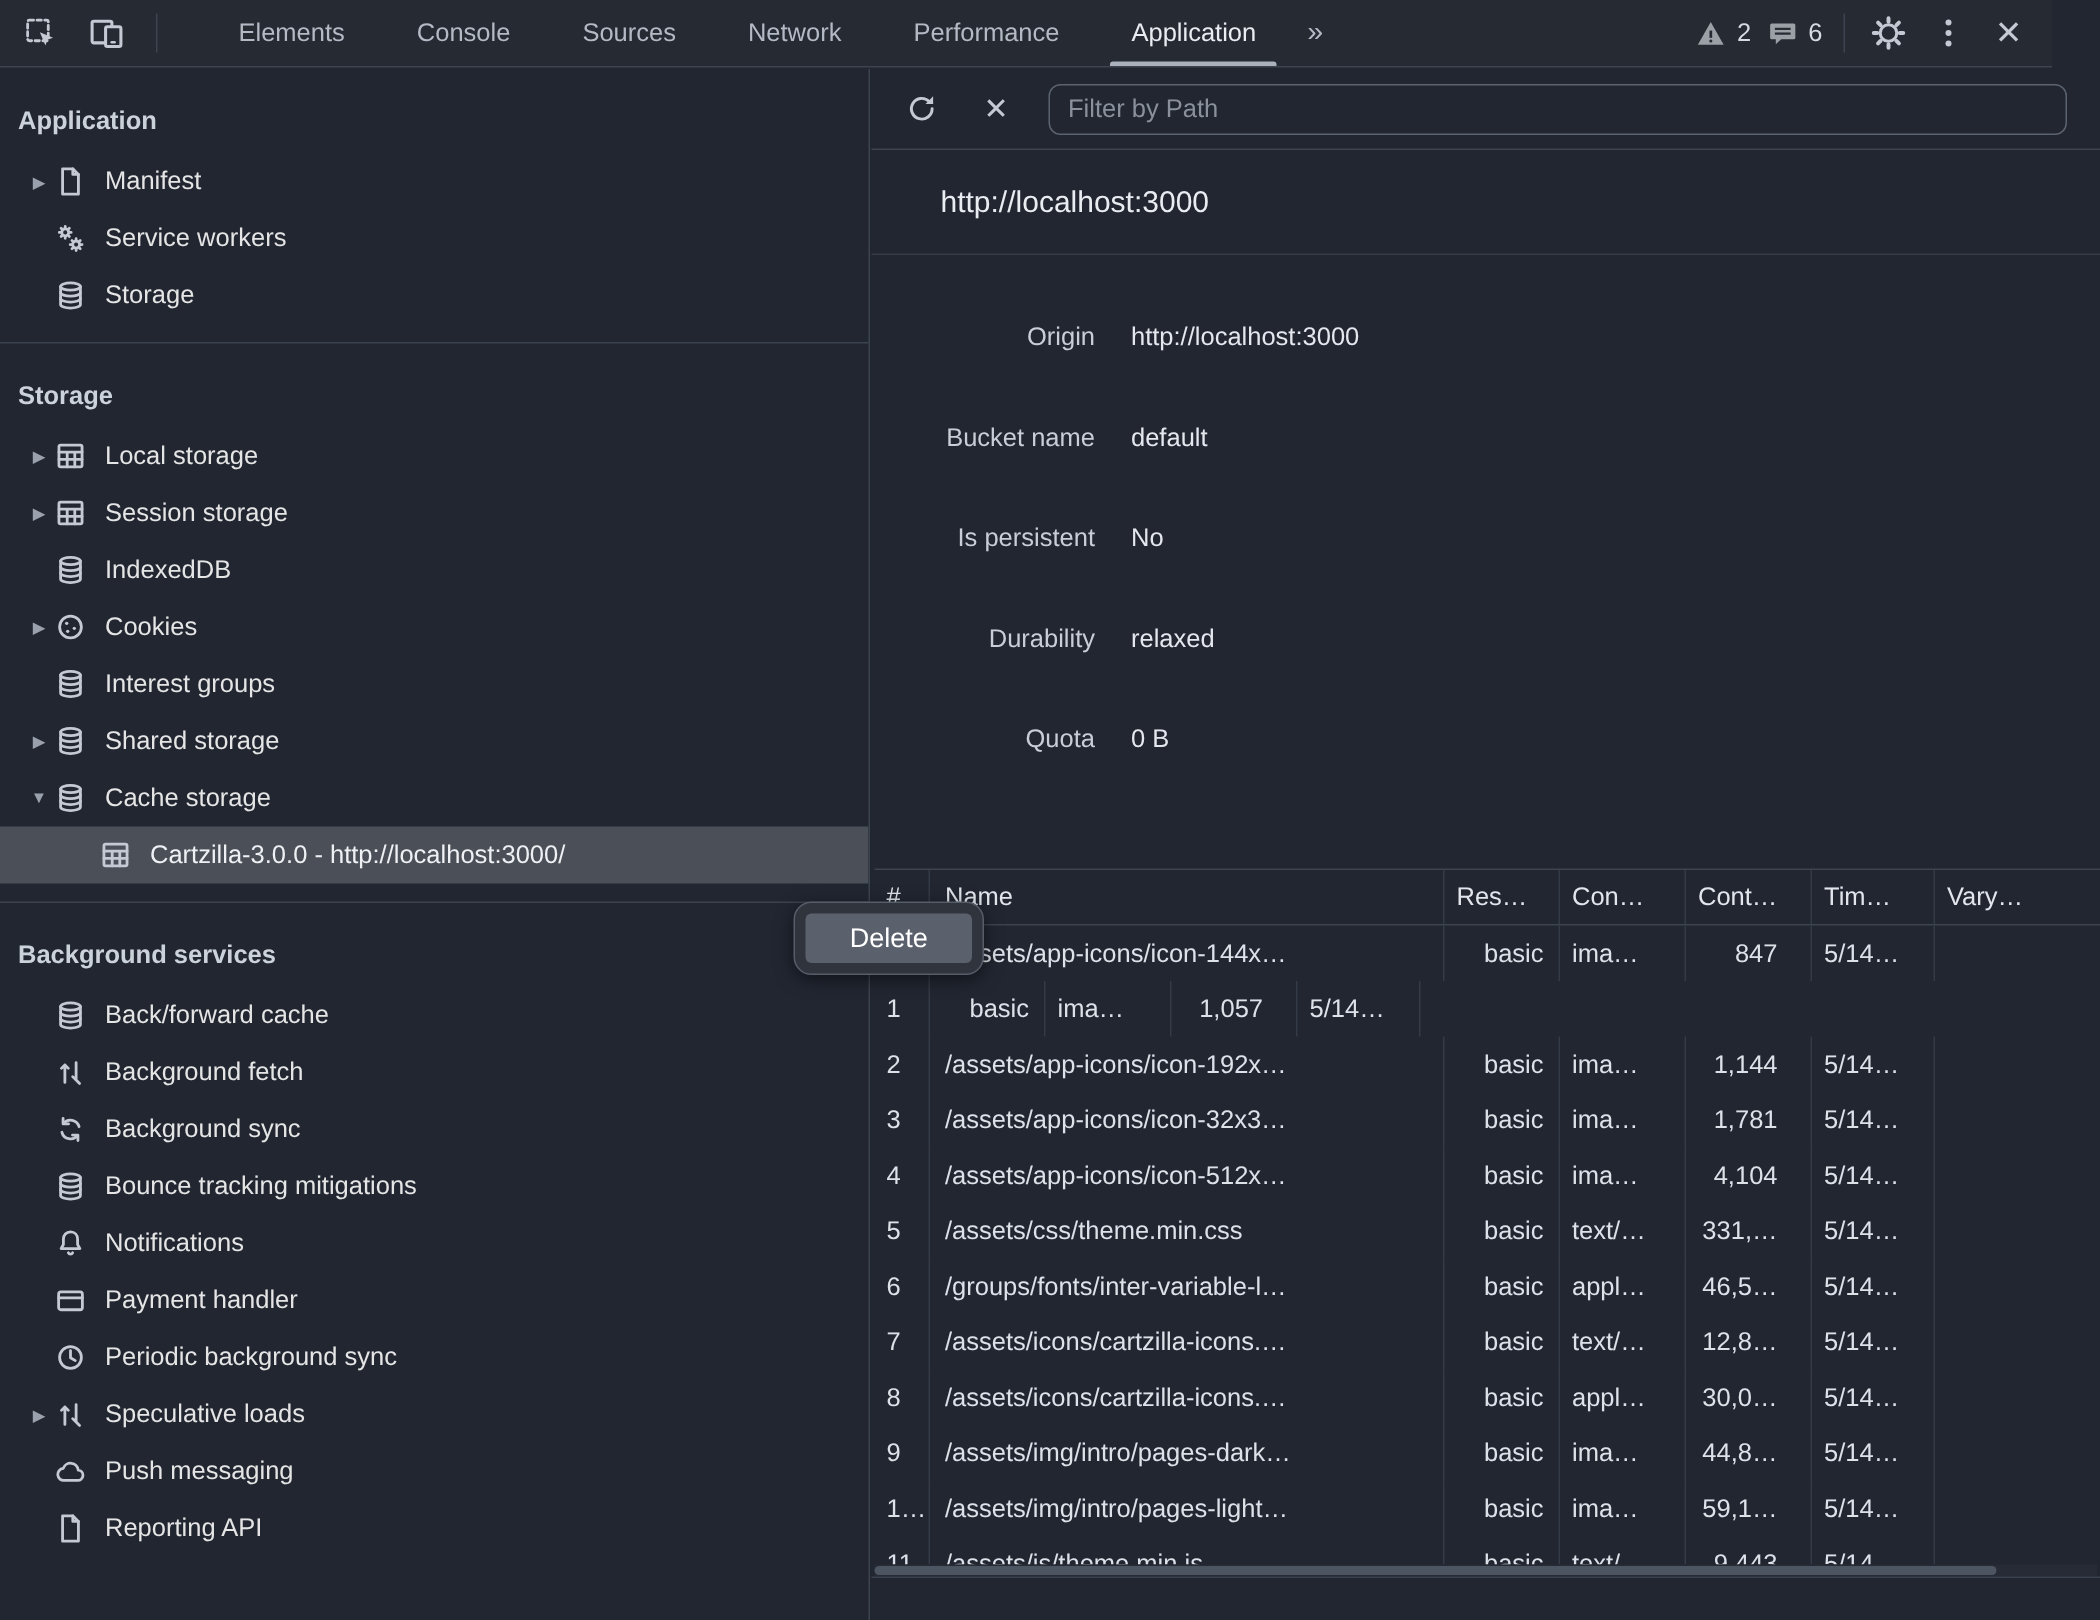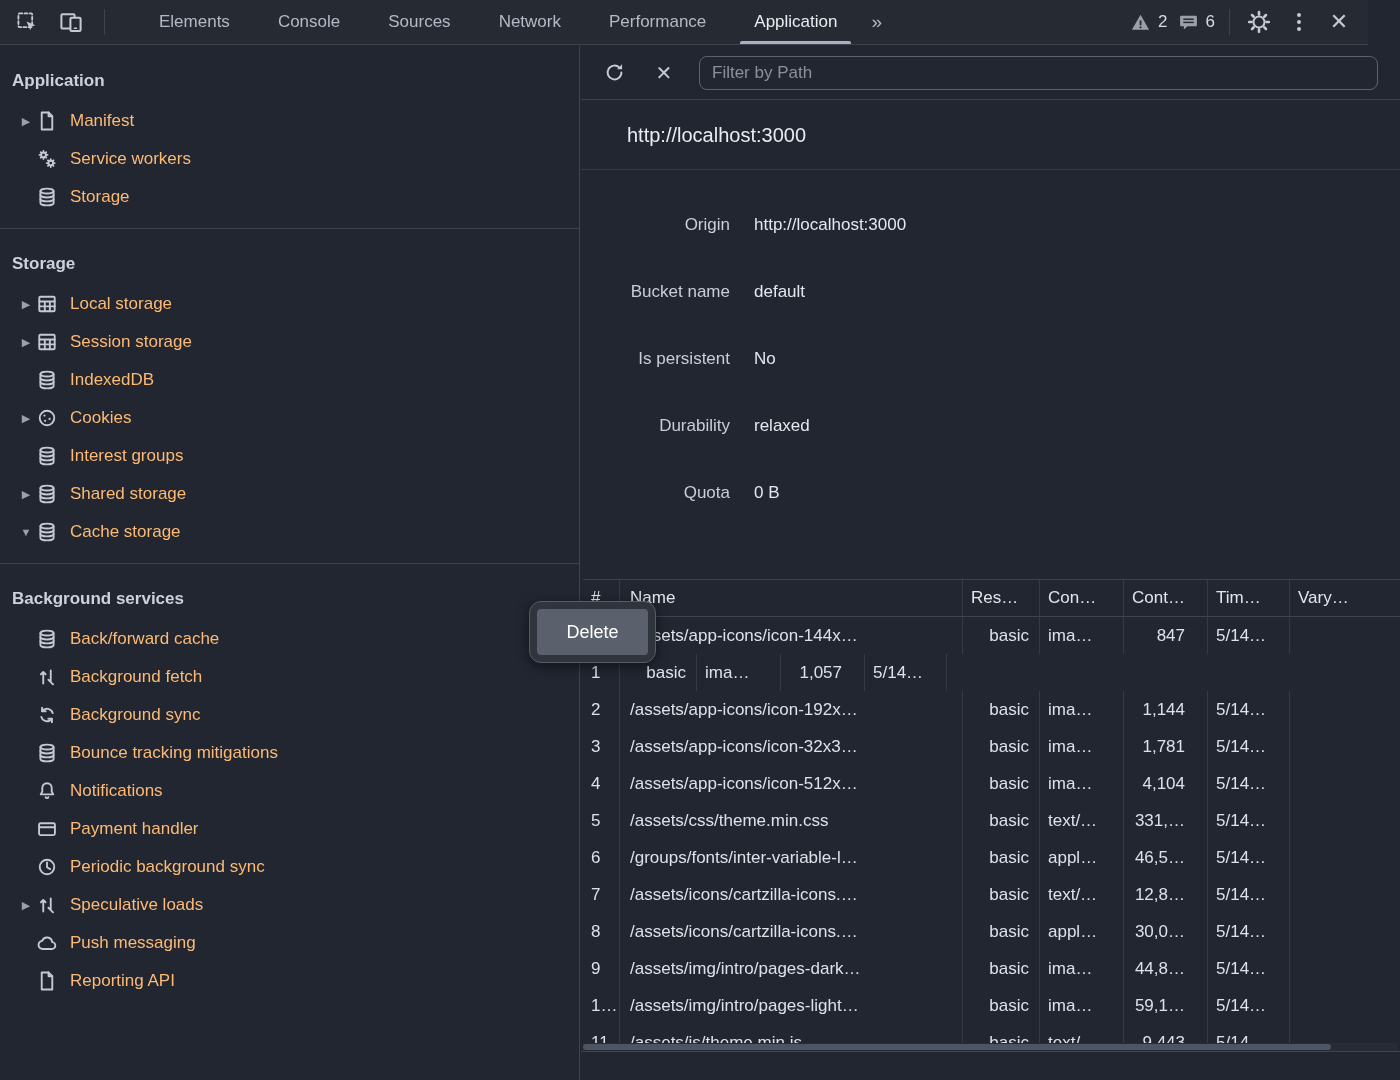--- a/index.html
+++ b/index.html
@@ -40,21 +40,21 @@
     border-right:1px solid var(--line);overflow:hidden;}
   .sb-section{border-bottom:1px solid var(--line);padding:14px 0 12px 0;}
   .sb-section:last-child{border-bottom:none;}
   .sb-header{height:42px;display:flex;align-items:center;padding-left:12px;color:#ccd2da;font-weight:700;}
   .sb-item{height:38px;display:flex;align-items:center;cursor:pointer;}
   .sb-item.selected{background:var(--sel);}
   .sb-arrow{width:20px;margin-left:16px;flex:0 0 20px;font-size:11px;color:#9aa1ac;text-align:center;}
   .sb-item.indent .sb-arrow{margin-left:46px;}
   .sb-ico{width:22px;height:22px;flex:0 0 22px;margin-right:12px;}
   .sb-ico svg{width:22px;height:22px;}
-  .sb-label{white-space:nowrap;color:#fdba74;}
+  .sb-label{white-space:nowrap;color:#e5e5e5;}
   .sb-item.selected .sb-label{color:#eef0f4;}
 
   
   .main{position:absolute;left:581px;top:46px;width:819px;height:1034px;background:var(--bg);}
   .m-toolbar{position:absolute;left:0;top:0;width:100%;height:54px;border-bottom:1px solid var(--line);
     display:flex;align-items:center;padding:0 22px 0 18px;gap:20px;}
   .m-toolbar .tb-iconbtn{flex:0 0 30px;}
   .filter-input{flex:1;height:34px;background:transparent;border:1px solid #5c6370;border-radius:8px;
     color:var(--text);font-family:inherit;font-size:17px;padding:0 12px;outline:none;}
   .filter-input::placeholder{color:#8a919d;}
@@ -85,21 +85,21 @@
   .t-row:not(.head) .c2{justify-content:flex-end;padding-right:10px;}
   .t-row:not(.head) .c4{justify-content:flex-end;padding-right:22px;}
 
   .h-scrollbar{position:absolute;left:2px;top:997px;width:815px;height:8px;background:#262b35;}
   .h-thumb{position:absolute;left:0;top:1px;height:6px;width:748px;background:#4d5462;border-radius:3px;cursor:pointer;}
   .m-footer{position:absolute;left:0;top:1005px;width:100%;height:29px;border-top:1px solid var(--line);background:var(--bg);}
 
   
   .ctx-menu{position:absolute;left:529px;top:601px;width:127px;background:var(--menu-bg);
     border:1px solid #565c68;border-radius:12px;padding:7px;box-shadow:0 3px 12px rgba(0,0,0,.5);z-index:50;}
-  .ctx-item{height:46px;background:var(--menu-item);border-radius:4px;display:flex;align-items:center;
+  .ctx-item{height:33px;background:var(--menu-item);border-radius:4px;display:flex;align-items:center;
     justify-content:center;color:#ffffff;font-size:18px;cursor:pointer;}
 </style>
 </head>
 <body>
 
 <div class="topbar">
   <div class="tb-left">
     <div class="tb-iconbtn">
       <svg width="22" height="22" viewBox="0 0 20 20">
         <rect class="ic" x="2.2" y="2.2" width="12.5" height="12.5" rx="1" stroke-dasharray="2.6 2.1"></rect>
@@ -297,20 +297,32 @@
             <g class="ic">
               <ellipse cx="10" cy="4.6" rx="6" ry="2.2"></ellipse>
               <path d="M4 4.6v10.8c0 1.2 2.7 2.2 6 2.2s6-1 6-2.2V4.6"></path>
               <path d="M4 8.2c0 1.2 2.7 2.2 6 2.2s6-1 6-2.2"></path>
               <path d="M4 11.8c0 1.2 2.7 2.2 6 2.2s6-1 6-2.2"></path>
             </g>
           </svg>
         </span>
         <span class="sb-label">Cache storage</span>
       </div>
+      <div class="sb-item selected indent">
+        <span class="sb-arrow"></span>
+        <span class="sb-ico">
+          <svg viewBox="0 0 20 20">
+            <g class="ic">
+              <rect x="3" y="3.4" width="14" height="13.2" rx="1"></rect>
+              <path d="M3 7.7h14M3 12.1h14M8 7.7v8.9M12.6 7.7v8.9"></path>
+            </g>
+          </svg>
+        </span>
+        <span class="sb-label">Cartzilla-3.0.0 - http://localhost:3000/</span>
+      </div>
     </div>
     <div class="sb-section">
       <div class="sb-header">Background services</div>
       <div class="sb-item">
         <span class="sb-arrow"></span>
         <span class="sb-ico">
           <svg viewBox="0 0 20 20">
             <g class="ic">
               <ellipse cx="10" cy="4.6" rx="6" ry="2.2"></ellipse>
               <path d="M4 4.6v10.8c0 1.2 2.7 2.2 6 2.2s6-1 6-2.2V4.6"></path>

